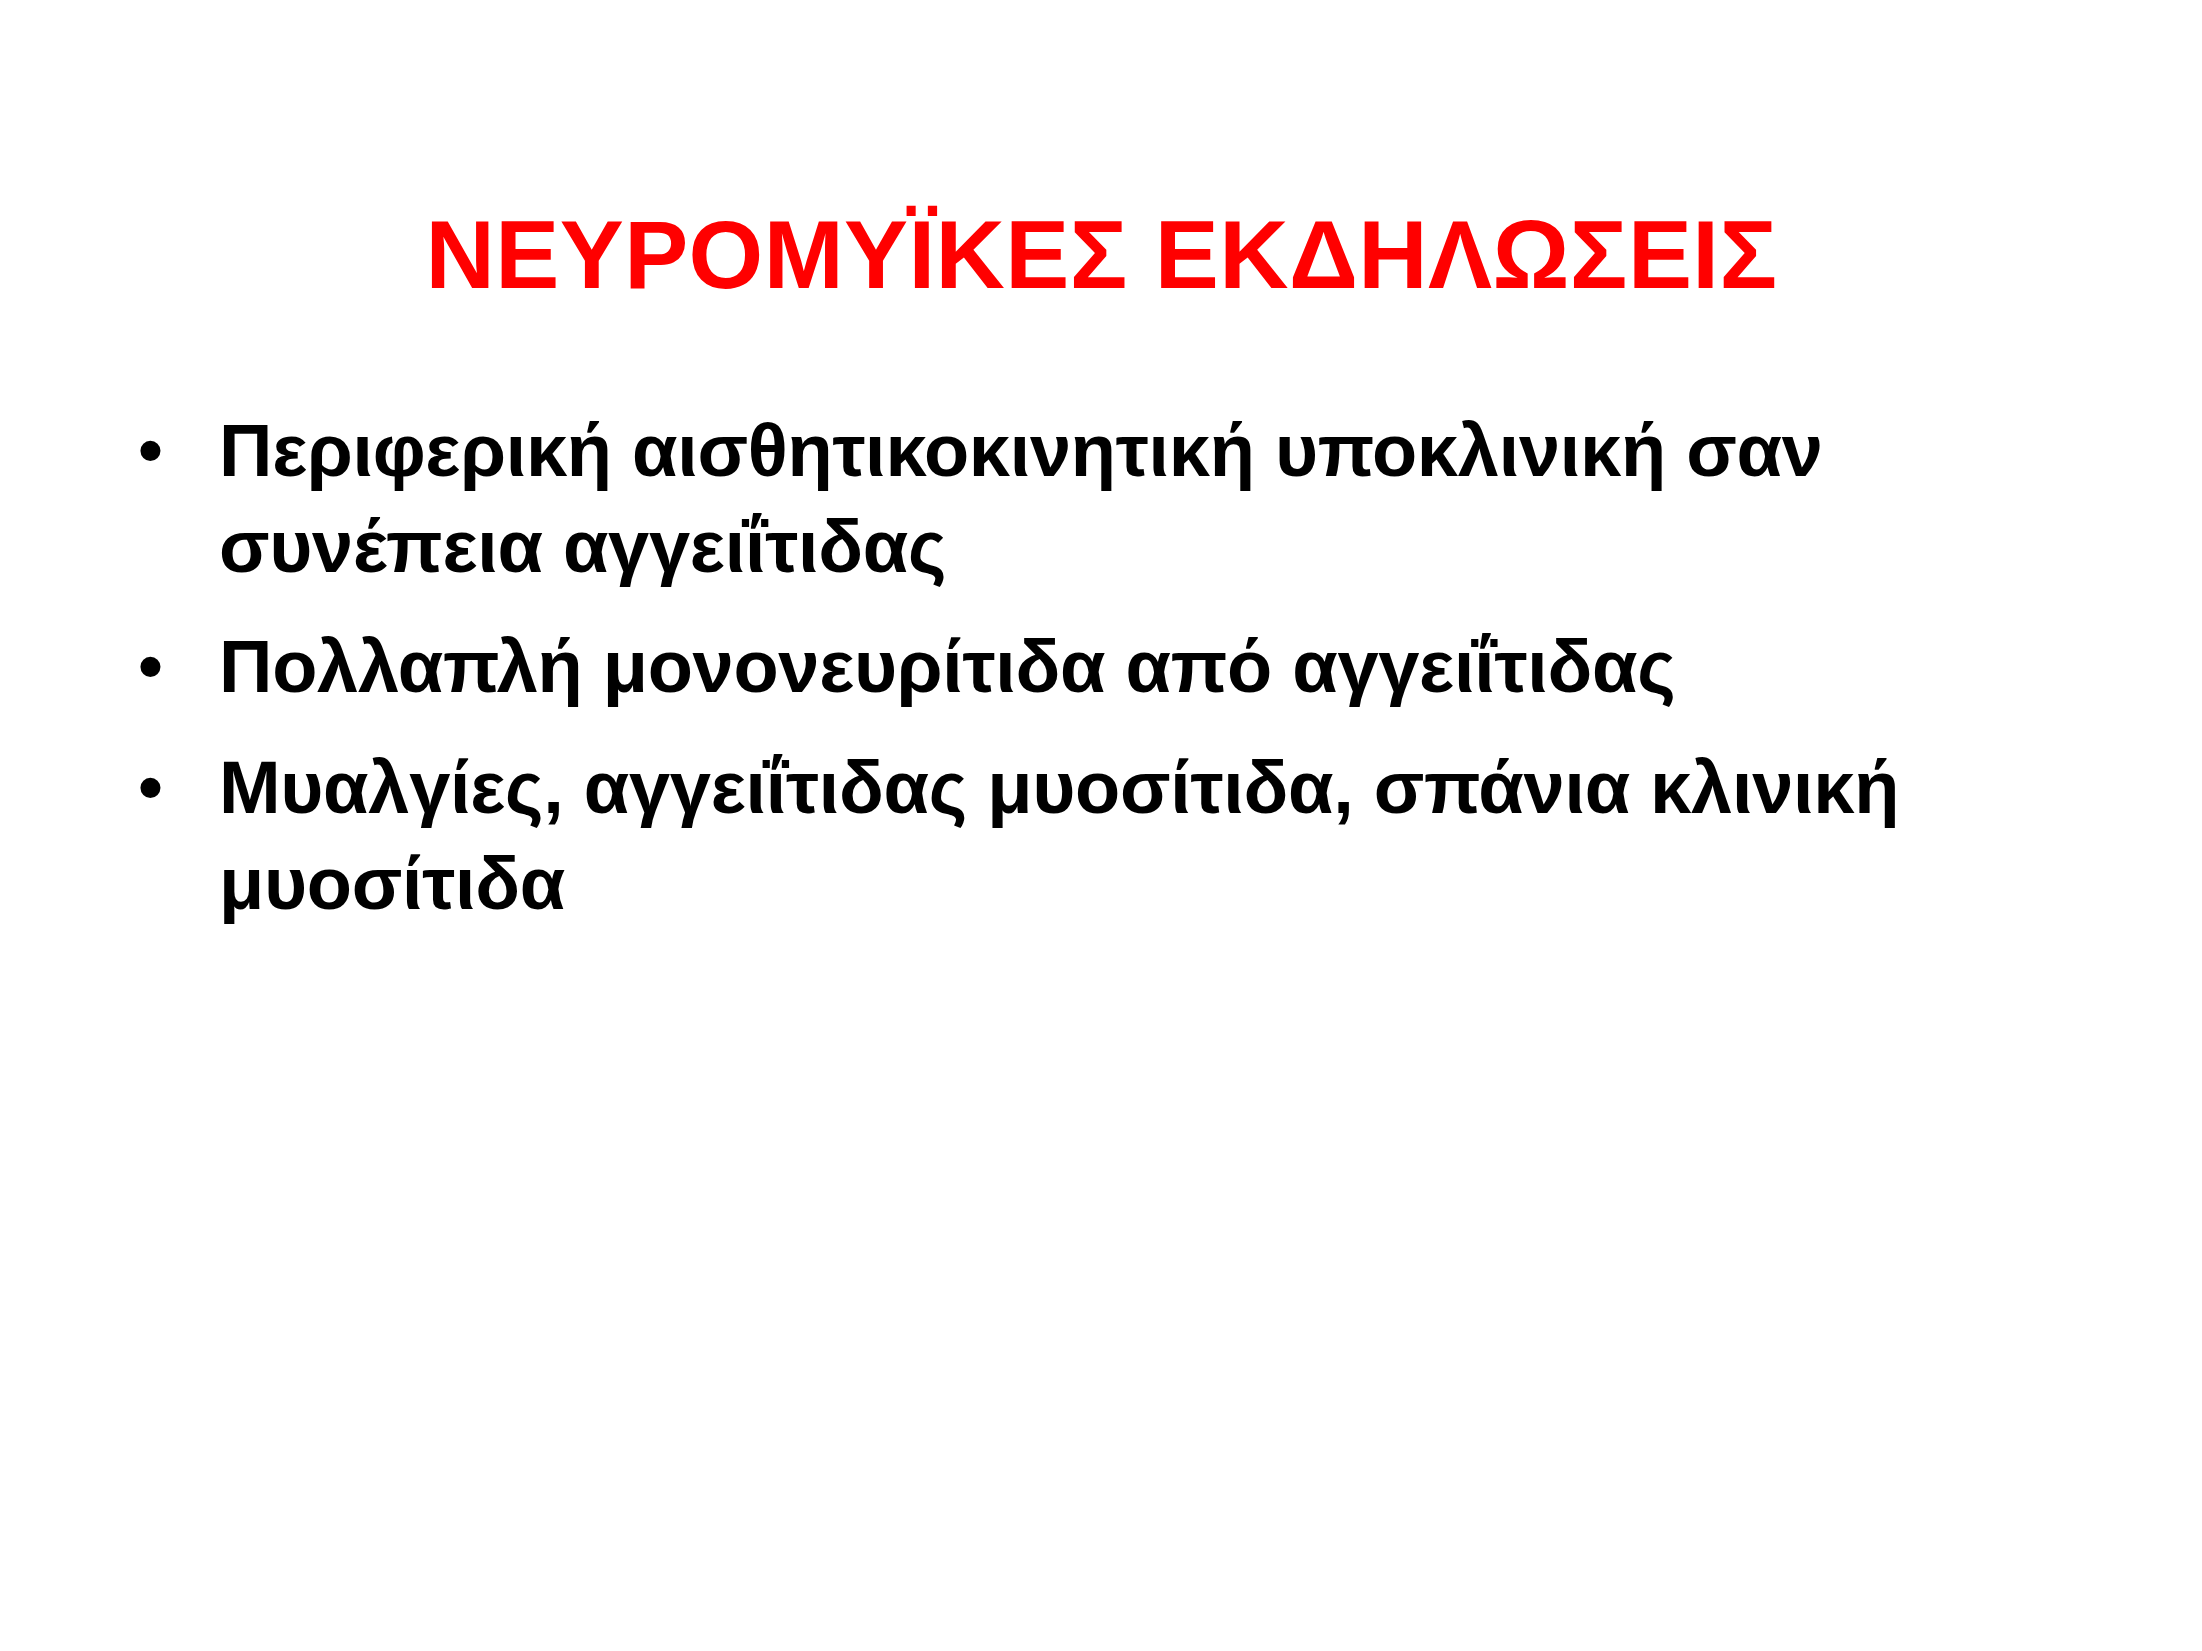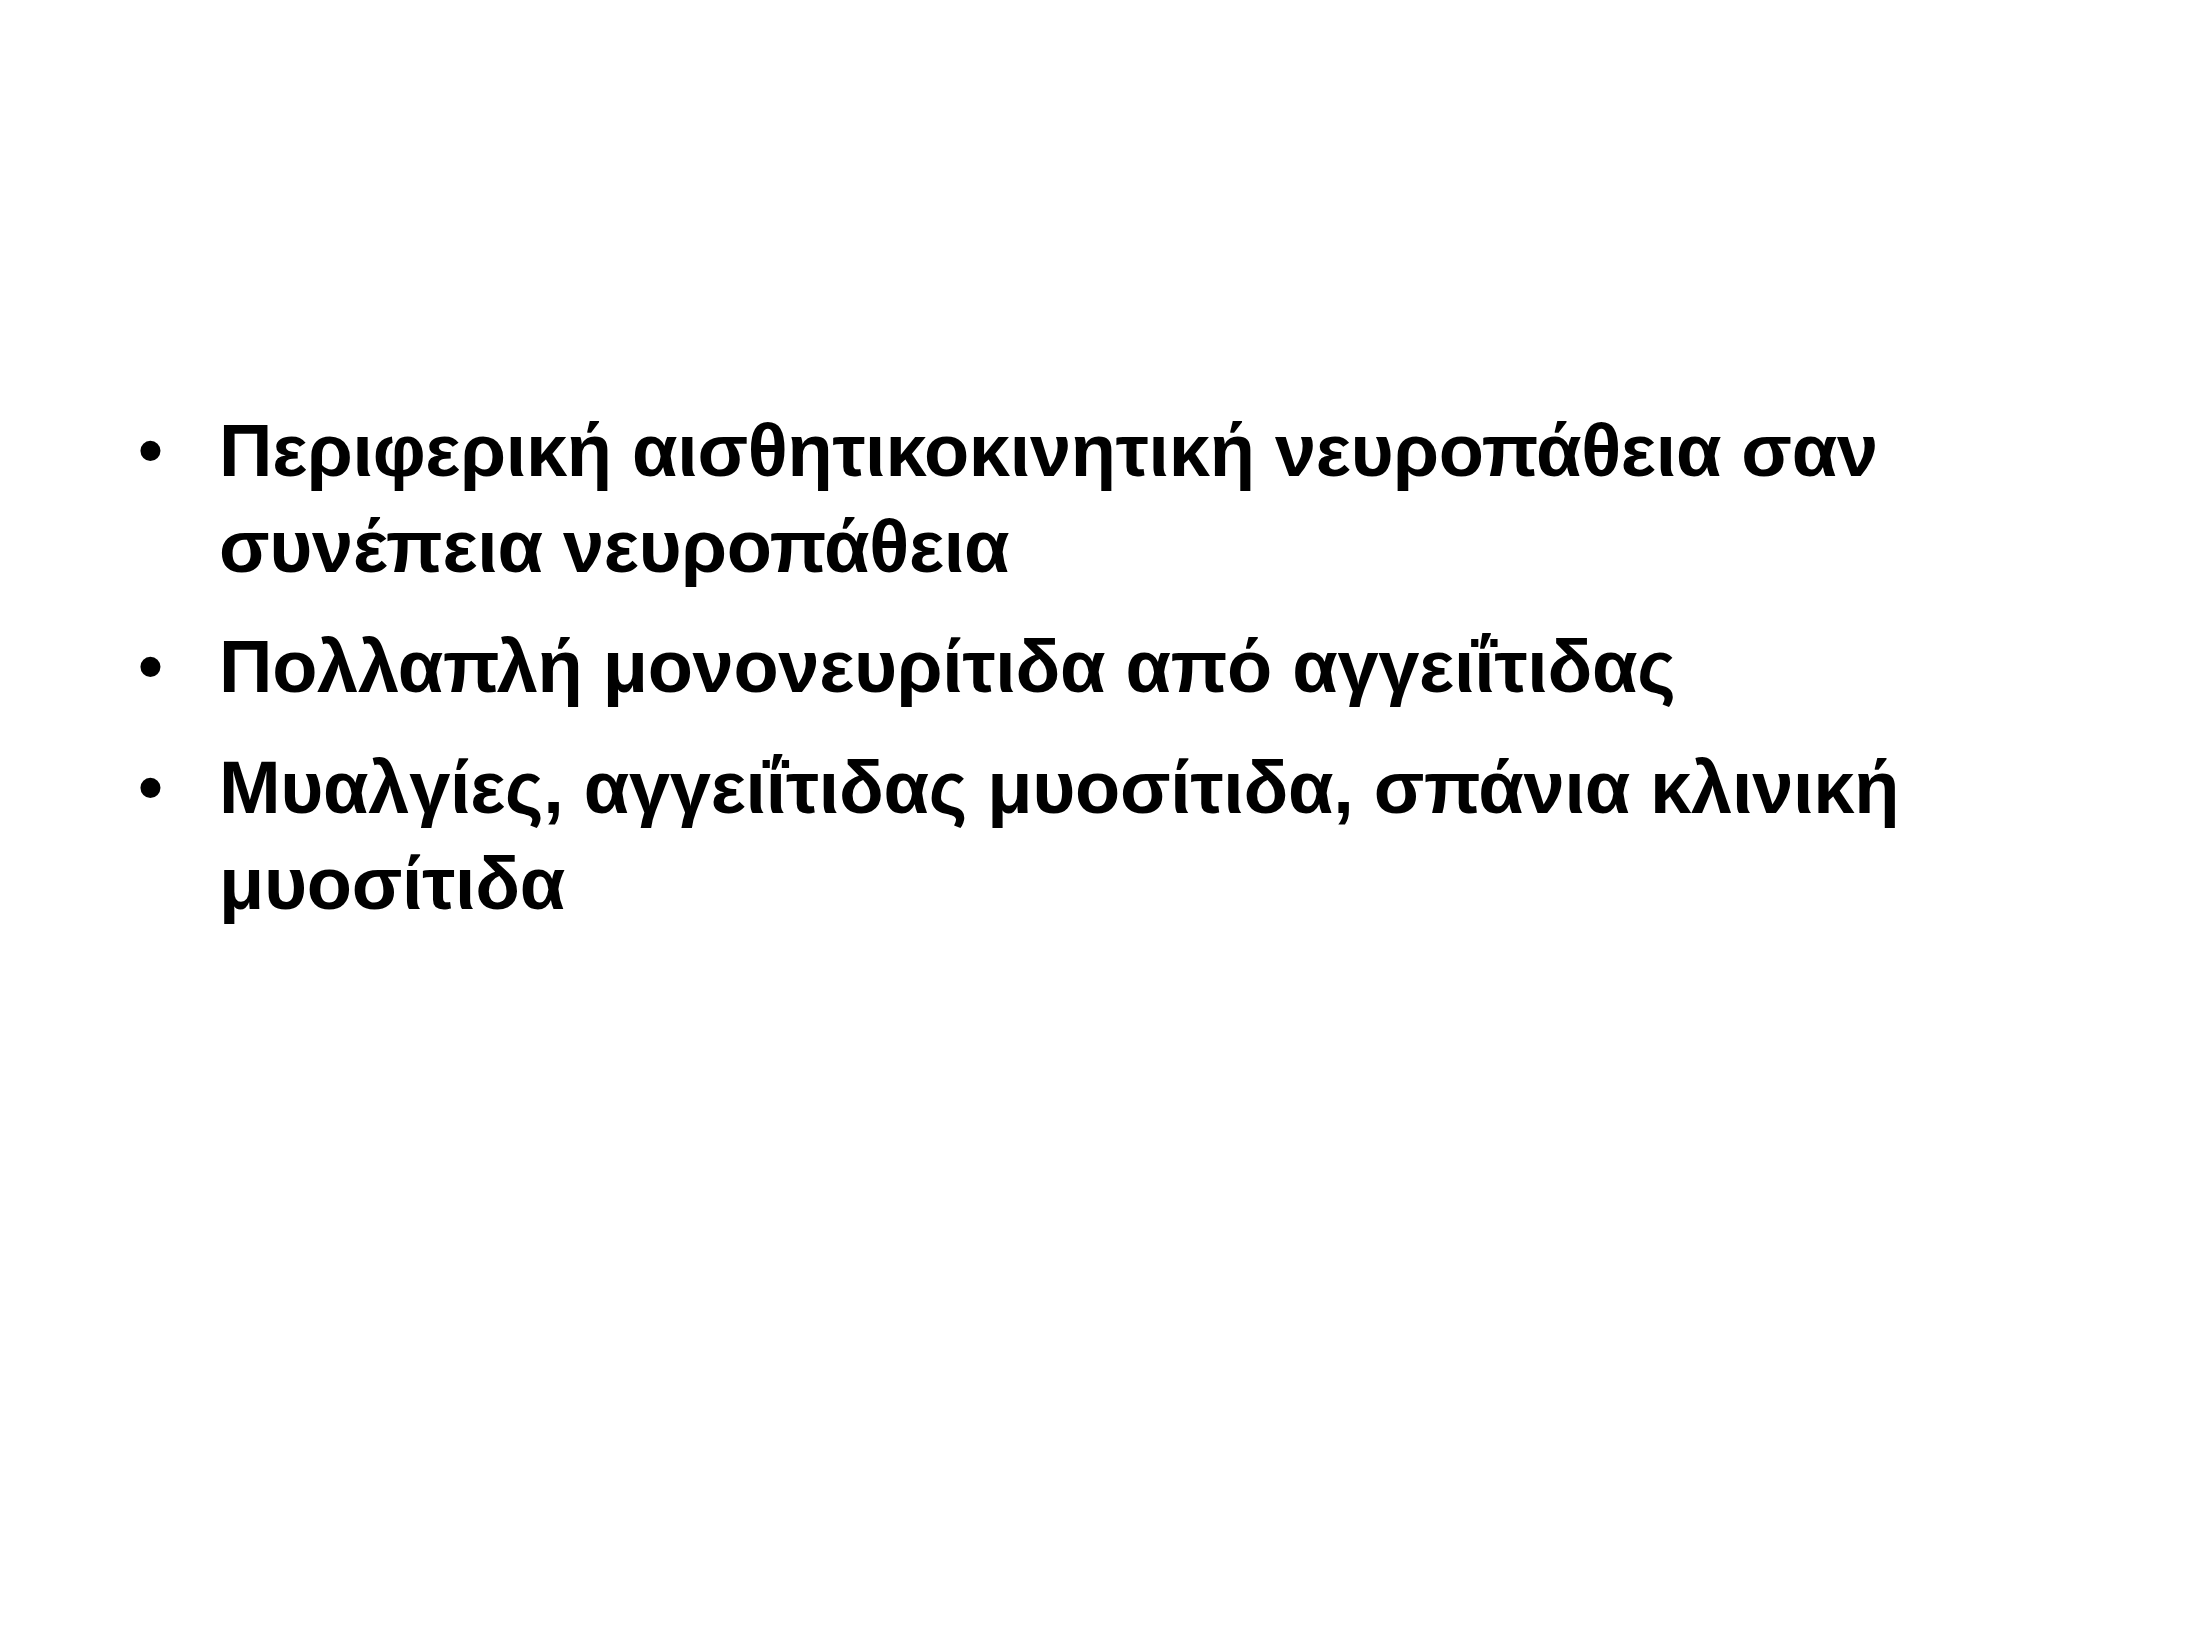--- a/index.html
+++ b/index.html
@@ -79,26 +79,27 @@
 
   .bullet-text {
     display: block;
   }
 </style>
 </head>
 <body>
 
 <div class="slide">
 
+  <h1 class="slide-title">ΝΕΥΡΟΜΥΪΚΕΣ ΕΚΔΗΛΩΣΕΙΣ</h1>
 
   <ul class="body-list">
 
     <li class="bullet-item">
       <span class="bullet-marker">•</span>
-      <span class="bullet-text">Περιφερική αισθητικοκινητική νευροπάθεια σαν συνέπεια νευροπάθεια</span>
+      <span class="bullet-text">Περιφερική αισθητικοκινητική υποκλινική σαν συνέπεια αγγειΐτιδας</span>
     </li>
 
     <li class="bullet-item">
       <span class="bullet-marker">•</span>
       <span class="bullet-text">Πολλαπλή μονονευρίτιδα από αγγειΐτιδας</span>
     </li>
 
     <li class="bullet-item">
       <span class="bullet-marker">•</span>
       <span class="bullet-text">Μυαλγίες, αγγειΐτιδας μυοσίτιδα, σπάνια κλινική μυοσίτιδα</span>

